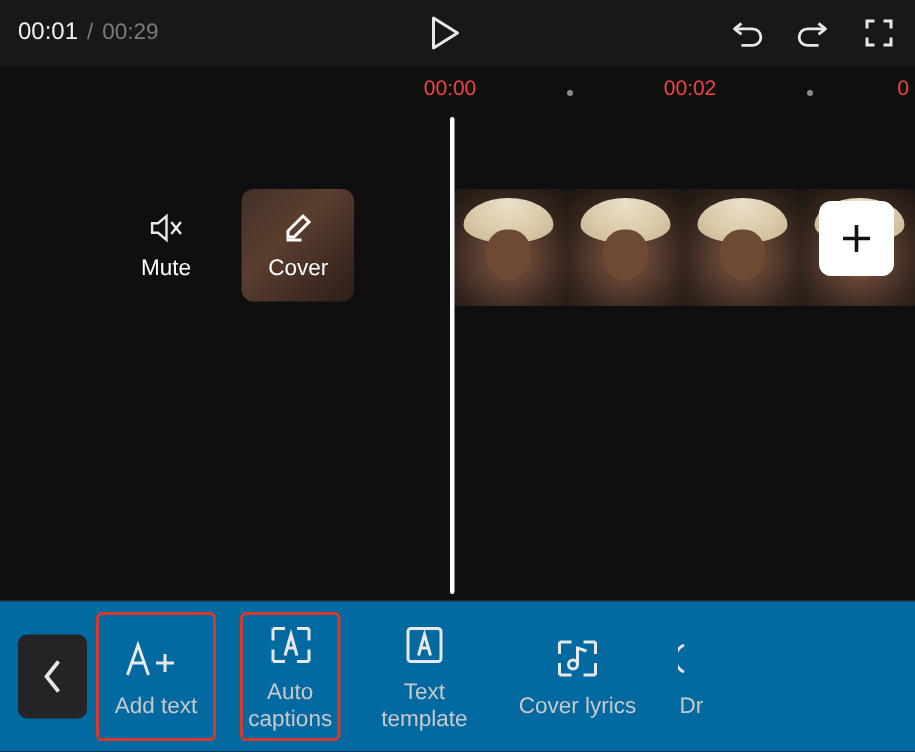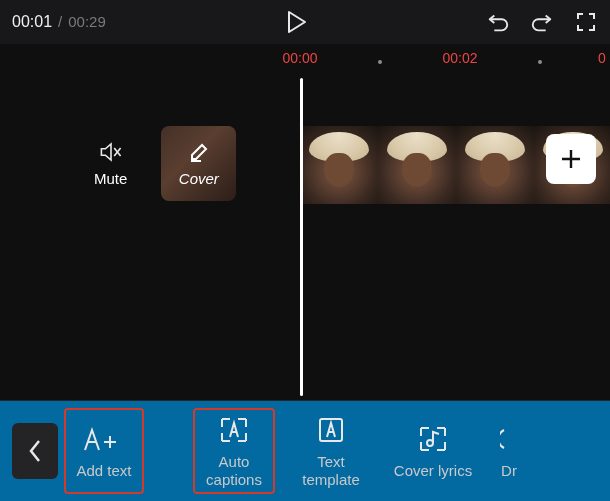--- a/index.html
+++ b/index.html
@@ -59,21 +59,21 @@
     width: 75px; height: 75px;
     border-radius: 8px;
     background: linear-gradient(135deg, #443027 0%, #5a3e30 40%, #2c1e18 100%);
     display: flex;
     flex-direction: column;
     align-items: center;
     justify-content: center;
     gap: 3px;
     color: #fff;
   }
-  .cover-label { font-size: 15px; color: #fff; font-style: italic; }
+  .cover-label { font-size: 15px; color: #fff; }
 
   .clips {
     position: absolute;
     left: 300px;
     top: 48px;
     height: 78px;
     display: flex;
   }
   .clip {
     width: 78px;
@@ -163,21 +163,21 @@
   }
   .tool-icon { height: 32px; display: flex; align-items: center; justify-content: center; }
   .tool-label { font-size: 15px; color: #c9c9c9; white-space: nowrap; text-align: center; line-height: 1.15; }
   .highlight {
     border: 2px solid #d33a2a;
     border-radius: 4px;
     padding: 4px 4px;
   }
   .tool.add-text { width: 80px; }
   .tool.stickers { width: 74px; }
-  .tool.auto-captions { width: 82px; margin-left: 33px; }
+  .tool.auto-captions { width: 67px; }
   .tool.text-template { width: 80px; }
   .tool.auto-lyrics { width: 92px; }
   .tool.draw { width: 28px; }
 </style>
 </head>
 <body>
 
 <div class="top-bar">
   <div class="time-group">
     <span class="cur-time">00:01</span>

